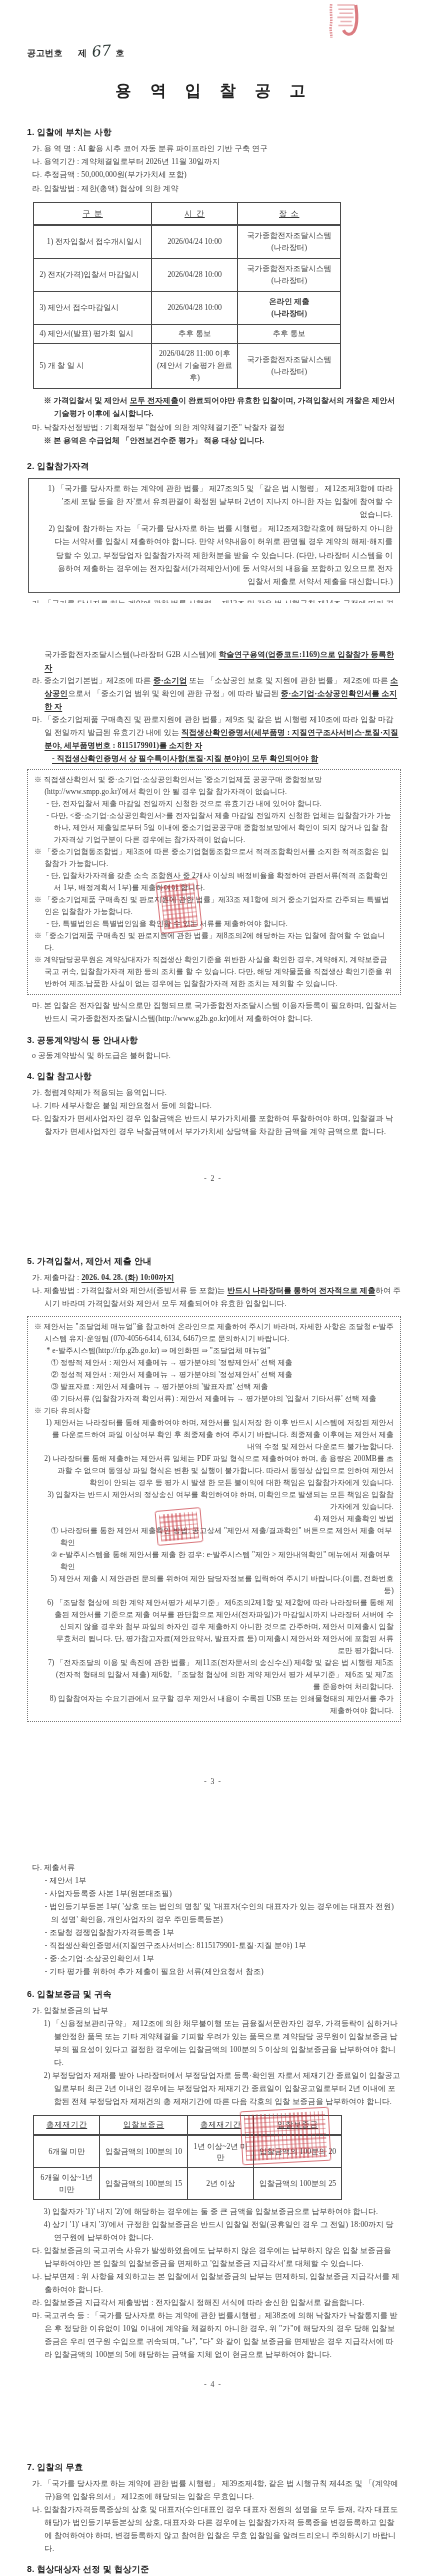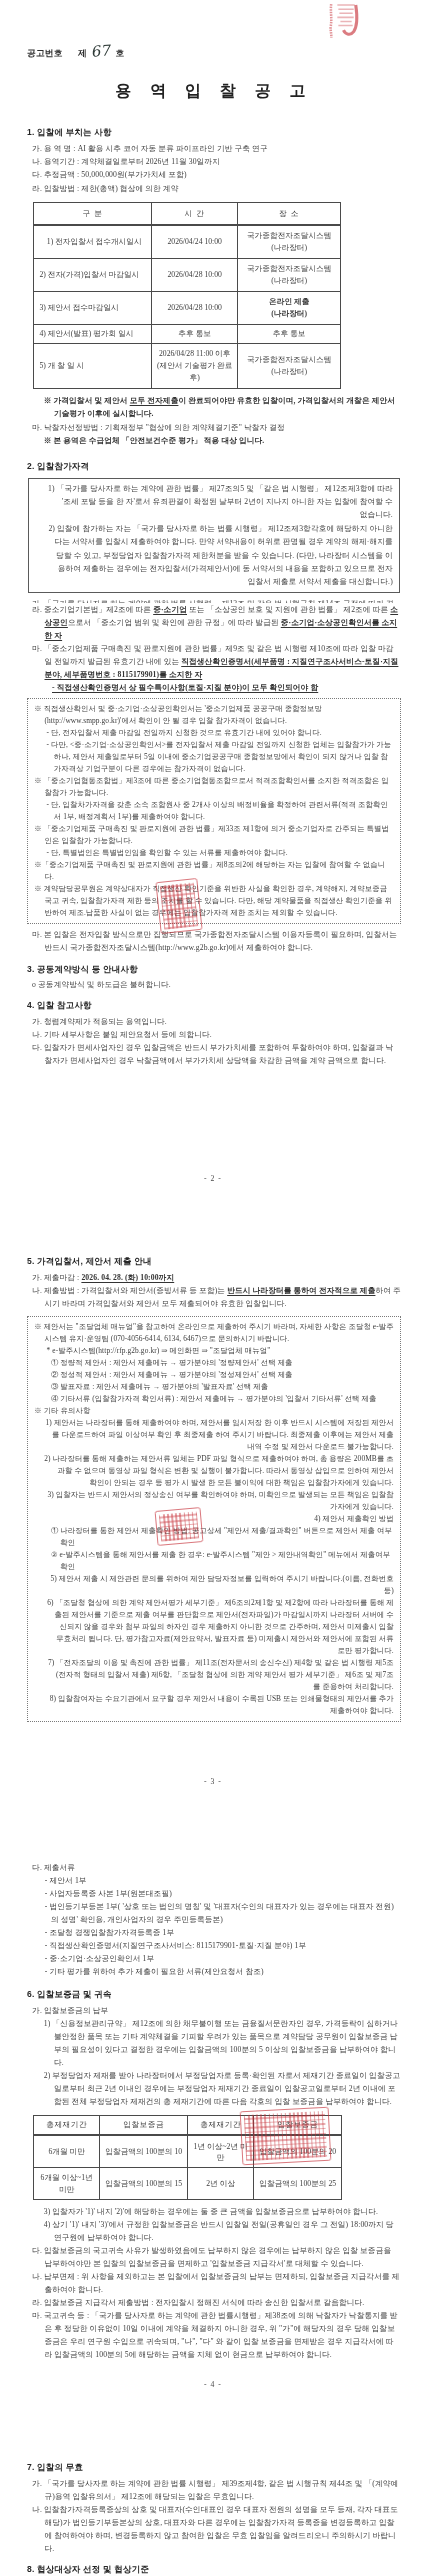--- a/index.html
+++ b/index.html
@@ -25,21 +25,21 @@
   .box-solid p { line-height:13.4px; }
   .box-dotted { border:0.8px dotted #7a7a7a; padding:4.1px 6.2px; margin:4.1px 0 4.1px 0; }
   .box-dotted p { font-size:7.4px; line-height:12px; }
   .bx { padding-left:10.3px; text-indent:-10.3px; }
   .bx-sub { padding-left:19.6px; text-indent:-7.2px; }
   .bx-num { padding-left:17.5px; text-indent:-10.3px;text-align:right; }
   .bx-circ { padding-left:26px; text-indent:-9.3px; }
   
   table { border-collapse:collapse; margin:7.2px 0 5.2px 6.2px; table-layout:fixed; }
   .t1 th,.t1 td,.t2 th,.t2 td { border:0.8px solid #4a4a4a; text-align:center; vertical-align:middle; white-space:pre-line; font-size:7.7px; color:#3c3c3c; }
-  .t1 thead th,.t2 thead th { border-bottom:2.1px double #4a4a4a; font-weight:500; letter-spacing:1px; height:18.5px; }
+  .t1 thead th,.t2 thead th { border-bottom:2.1px double #4a4a4a; font-weight:500; letter-spacing:1px; height:18.5px;text-decoration:underline; }
   .t1 tbody td { padding:4.1px 2.1px; line-height:12px; }
   .t1 tbody tr.short td { padding:2.6px 2.1px; }
   .t2 thead th { letter-spacing:0.5px; height:16.5px; }
   .t2 tbody td { padding:4.1px 2.1px; line-height:11.3px; }
   
   .pageno { position:absolute; left:0; right:0; top:571px; text-align:center; font-size:7.7px; letter-spacing:1px; color:#4a4a4a; }
   
   .seal { position:absolute; border:1.5px solid rgba(197,44,52,.72); border-radius:2.6px; filter:blur(0.3px); opacity:.9; }
   .seal::after { content:""; position:absolute; inset:2.6px; border-radius:1.5px;
      background: repeating-linear-gradient(90deg, rgba(197,44,52,.50) 0 1.5px, transparent 1.5px 4.1px),
@@ -124,20 +124,21 @@
     <h2 class="h mt26">2. 입찰참가자격</h2>
     <div class="box-solid">
       <p class="bx-num">1) 「국가를 당사자로 하는 계약에 관한 법률」 제27조의5 및 「같은 법 시행령」 제12조제3항에 따라 '조세 포탈 등을 한 자'로서 유죄판결이 확정된 날부터 2년이 지나지 아니한 자는 입찰에 참여할 수 없습니다.</p>
       <p class="bx-num">2) 입찰에 참가하는 자는 「국가를 당사자로 하는 법률 시행령」 제12조제3항각호에 해당하지 아니한다는 서약서를 입찰시 제출하여야 합니다. 만약 서약내용이 허위로 판명될 경우 계약의 해제·해지를 당할 수 있고, 부정당업자 입찰참가자격 제한처분을 받을 수 있습니다. (다만, 나라장터 시스템을 이용하여 제출하는 경우에는 전자입찰서(가격제안서)에 동 서약서의 내용을 포함하고 있으므로 전자입찰서 제출로 서약서 제출을 대신합니다.)</p>
     </div>
     <p class="ind1">가. 「국가를 당사자로 하는 계약에 관한 법률 시행령」 제12조 및 같은 법 시행규칙 제14조 규정에 따라 경쟁입찰 참가자격을 갖춘 자</p>
 
   </section>
 
   <section class="page pg-dense">
+    <p class="cont" style="margin-top:45px"><span>국가종합전자조달시스템(나라장터  G2B  시스템)에  </span><span class="bu">학술연구용역(업종코드:1169)으로 입찰참가 등록한 자</span></p>
     <p class="ind1"><span>라. 중소기업기본법」제2조에 따른 </span><span class="bu">중·소기업</span><span> 또는 「소상공인 보호 및 지원에 관한 법률」 제2조에 따른 </span><span class="bu">소상공인</span><span>으로서 「중소기업 범위 및 확인에 관한 규정」에 따라 발급된 </span><span class="bu">중·소기업·소상공인확인서를 소지한 자</span></p>
     <p class="ind1"><span>마. 「중소기업제품 구매촉진 및 판로지원에 관한 법률」제9조 및 같은 법 시행령 제10조에 따라 입찰 마감일 전일까지 발급된 유효기간 내에 있는 </span><span class="bu">직접생산확인증명서(세부품명 : 지질연구조사서비스-토질·지질분야, 세부품명번호 : 8115179901)를 소지한 자</span></p>
     <p class="cont bu" style="padding-left:25px">- 직접생산확인증명서 상 필수특이사항(토질·지질 분야)이 모두 확인되어야 함</p>
 
     <div class="box-dotted">
       <p class="bx">※ 직접생산확인서 및 중·소기업·소상공인확인서는 '중소기업제품 공공구매 종합정보망 (http://www.smpp.go.kr)'에서 확인이 안 될 경우 입찰 참가자격이 없습니다.</p>
       <p class="bx-sub">- 단, 전자입찰서 제출 마감일 전일까지 신청한 것으로 유효기간 내에 있어야 합니다.</p>
       <p class="bx-sub">- 다만, &lt;중·소기업·소상공인확인서&gt;를 전자입찰서 제출 마감일 전일까지 신청한 업체는 입찰참가가 가능하나, 제안서 제출일로부터 5일 이내에 중소기업공공구매 종합정보망에서 확인이 되지 않거나 입찰 참가자격상 기업구분이 다른 경우에는 참가자격이 없습니다.</p>
       <p class="bx">※ 「중소기업협동조합법」제3조에 따른 중소기업협동조합으로서 적격조합확인서를 소지한 적격조합은 입찰참가 가능합니다.</p>
       <p class="bx-sub">- 단, 입찰차가자격을 갖춘 소속 조합원사 중 2개사 이상의 배정비율을 확정하여 관련서류(적격 조합확인서 1부, 배정계획서 1부)를 제출하여야 합니다.</p>

